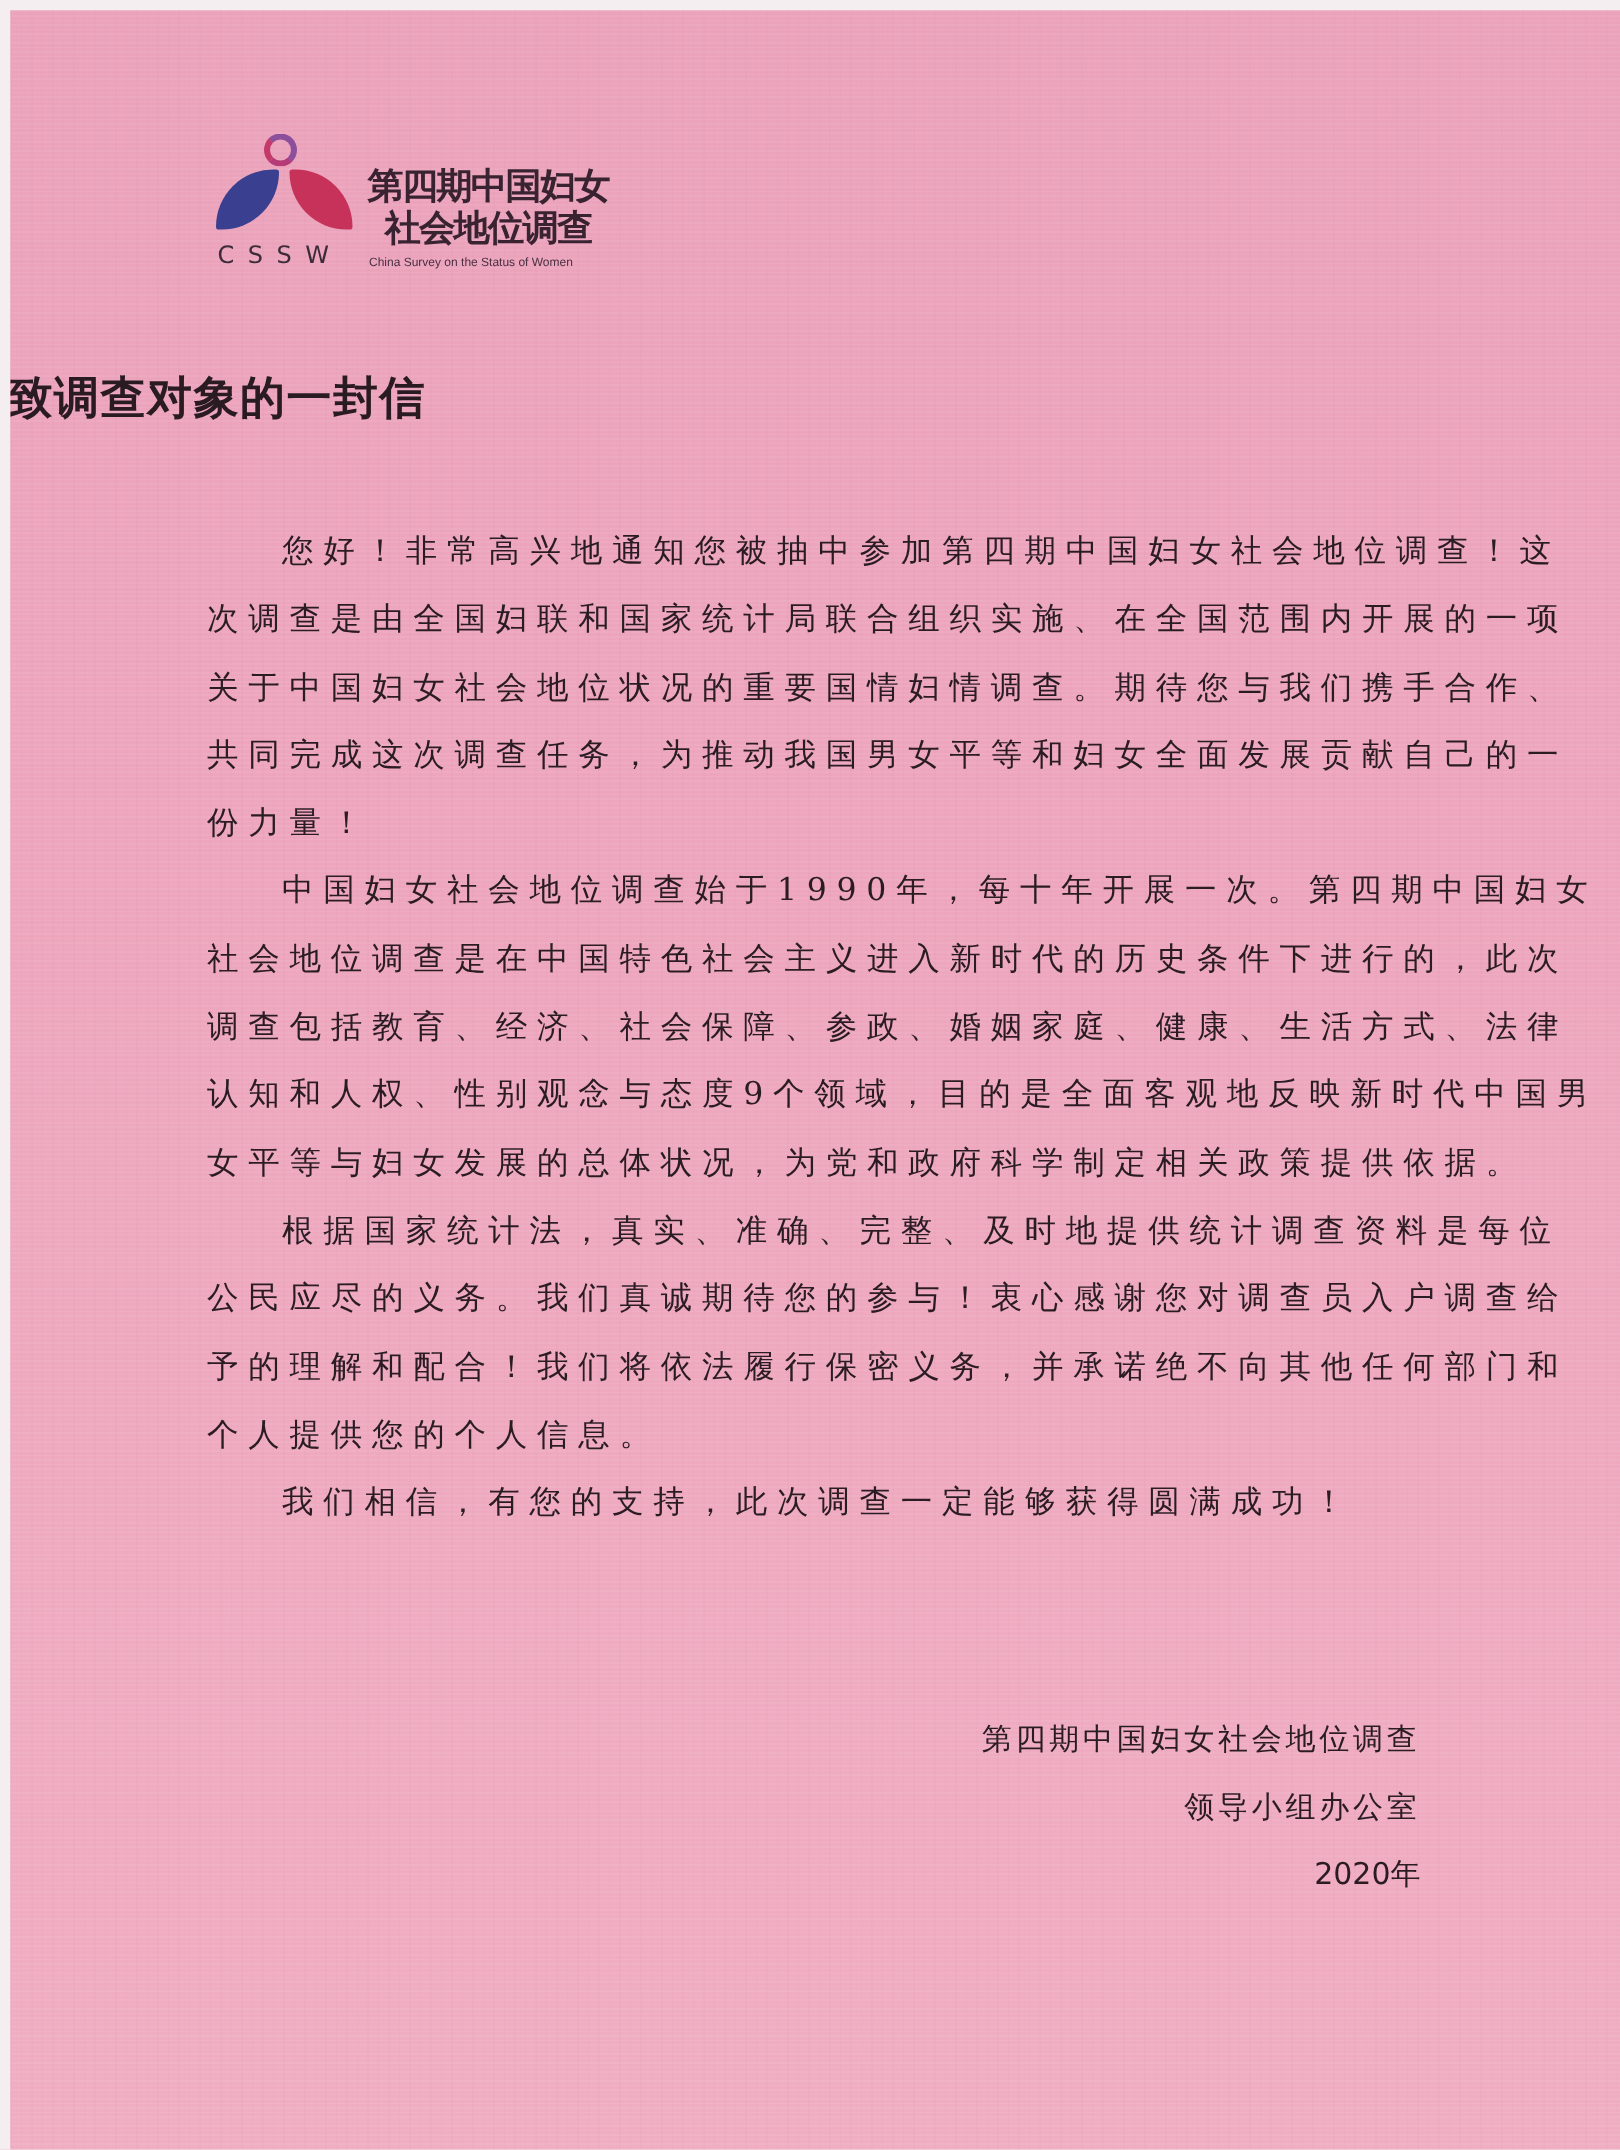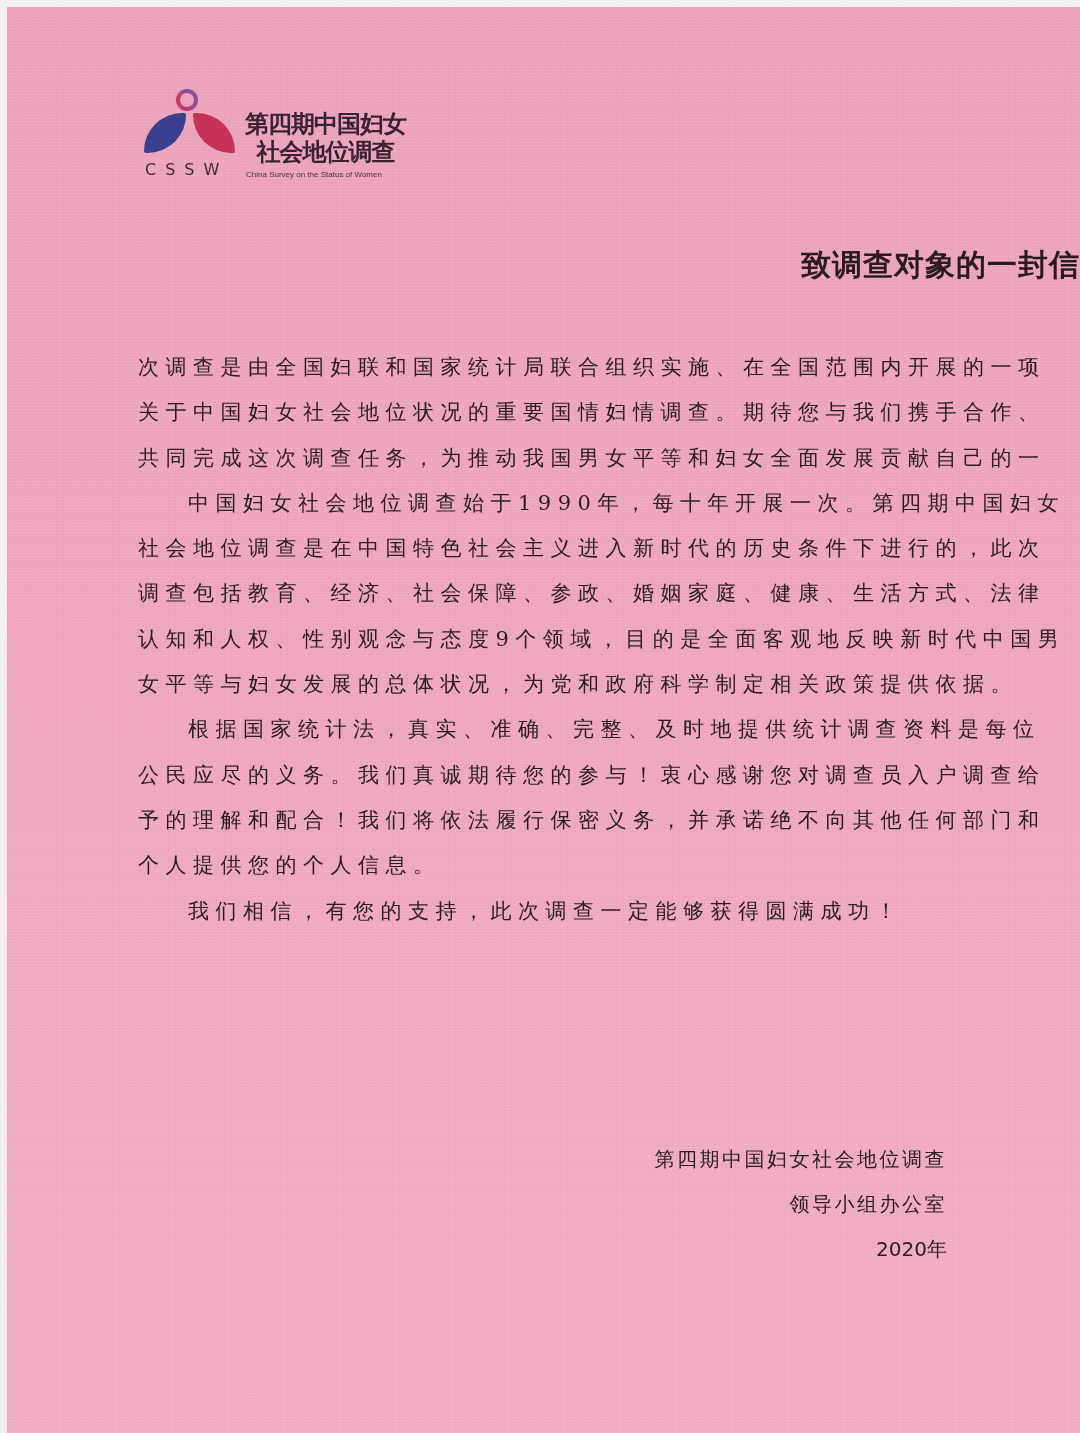--- a/index.html
+++ b/index.html
@@ -103,23 +103,23 @@
       font-size: 8px;
       color: #4a3041;
       white-space: nowrap;
       text-align: center;
     }
 
     
     .title {
       position: absolute;
       left: 0;
-      right: 0;
+      right: 12px;
       top: 238px;
-      text-align: right;
+      text-align: left;
       font-family: "DejaVu Sans", "Liberation Sans", sans-serif;
       font-weight: bold;
       font-size: 30px;
       color: #2a1b22;
       letter-spacing: 1px;
       margin-left: -2px;
     }
 
     
     .letter {
@@ -174,23 +174,25 @@
     <div class="logo-cn">
       <div>第四期中国妇女</div>
       <div>社会地位调查</div>
     </div>
     <div class="logo-en">China Survey on the Status of Women</div>
   </div>
 
   <div class="title">致调查对象的一封信</div>
 
   <div class="letter">
+    <div class="line indent">您好！非常高兴地通知您被抽中参加第四期中国妇女社会地位调查！这</div>
     <div class="line">次调查是由全国妇联和国家统计局联合组织实施、在全国范围内开展的一项</div>
     <div class="line">关于中国妇女社会地位状况的重要国情妇情调查。期待您与我们携手合作、</div>
     <div class="line">共同完成这次调查任务，为推动我国男女平等和妇女全面发展贡献自己的一</div>
+    <div class="line">份力量！</div>
     <div class="line indent">中国妇女社会地位调查始于1990年，每十年开展一次。第四期中国妇女</div>
     <div class="line">社会地位调查是在中国特色社会主义进入新时代的历史条件下进行的，此次</div>
     <div class="line">调查包括教育、经济、社会保障、参政、婚姻家庭、健康、生活方式、法律</div>
     <div class="line">认知和人权、性别观念与态度9个领域，目的是全面客观地反映新时代中国男</div>
     <div class="line">女平等与妇女发展的总体状况，为党和政府科学制定相关政策提供依据。</div>
     <div class="line indent">根据国家统计法，真实、准确、完整、及时地提供统计调查资料是每位</div>
     <div class="line">公民应尽的义务。我们真诚期待您的参与！衷心感谢您对调查员入户调查给</div>
     <div class="line">予的理解和配合！我们将依法履行保密义务，并承诺绝不向其他任何部门和</div>
     <div class="line">个人提供您的个人信息。</div>
     <div class="line indent">我们相信，有您的支持，此次调查一定能够获得圆满成功！</div>

